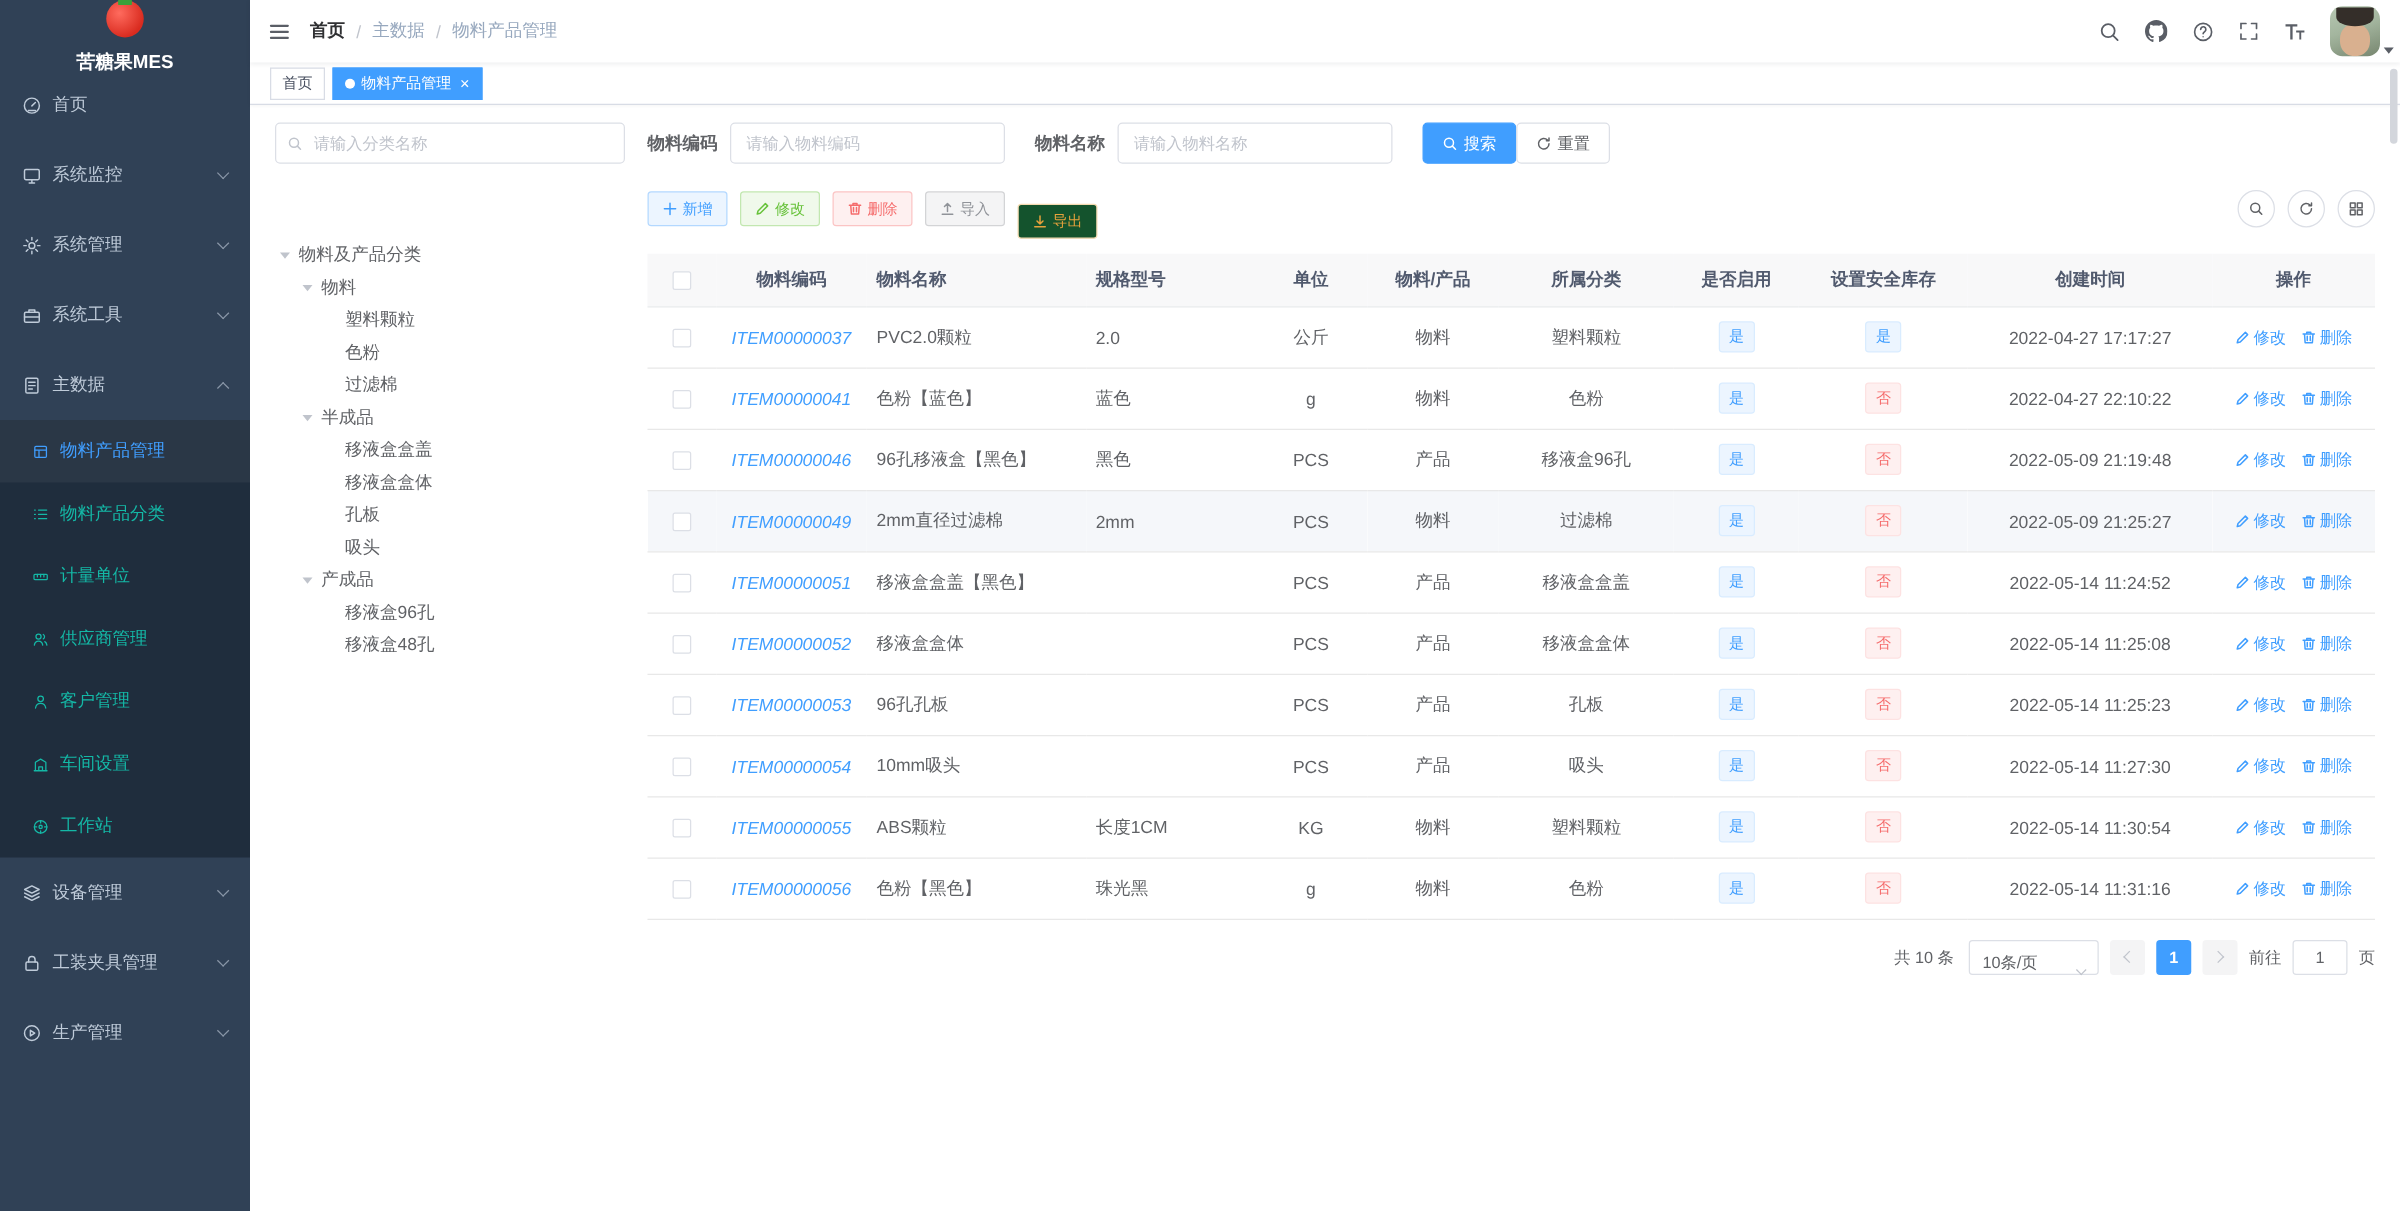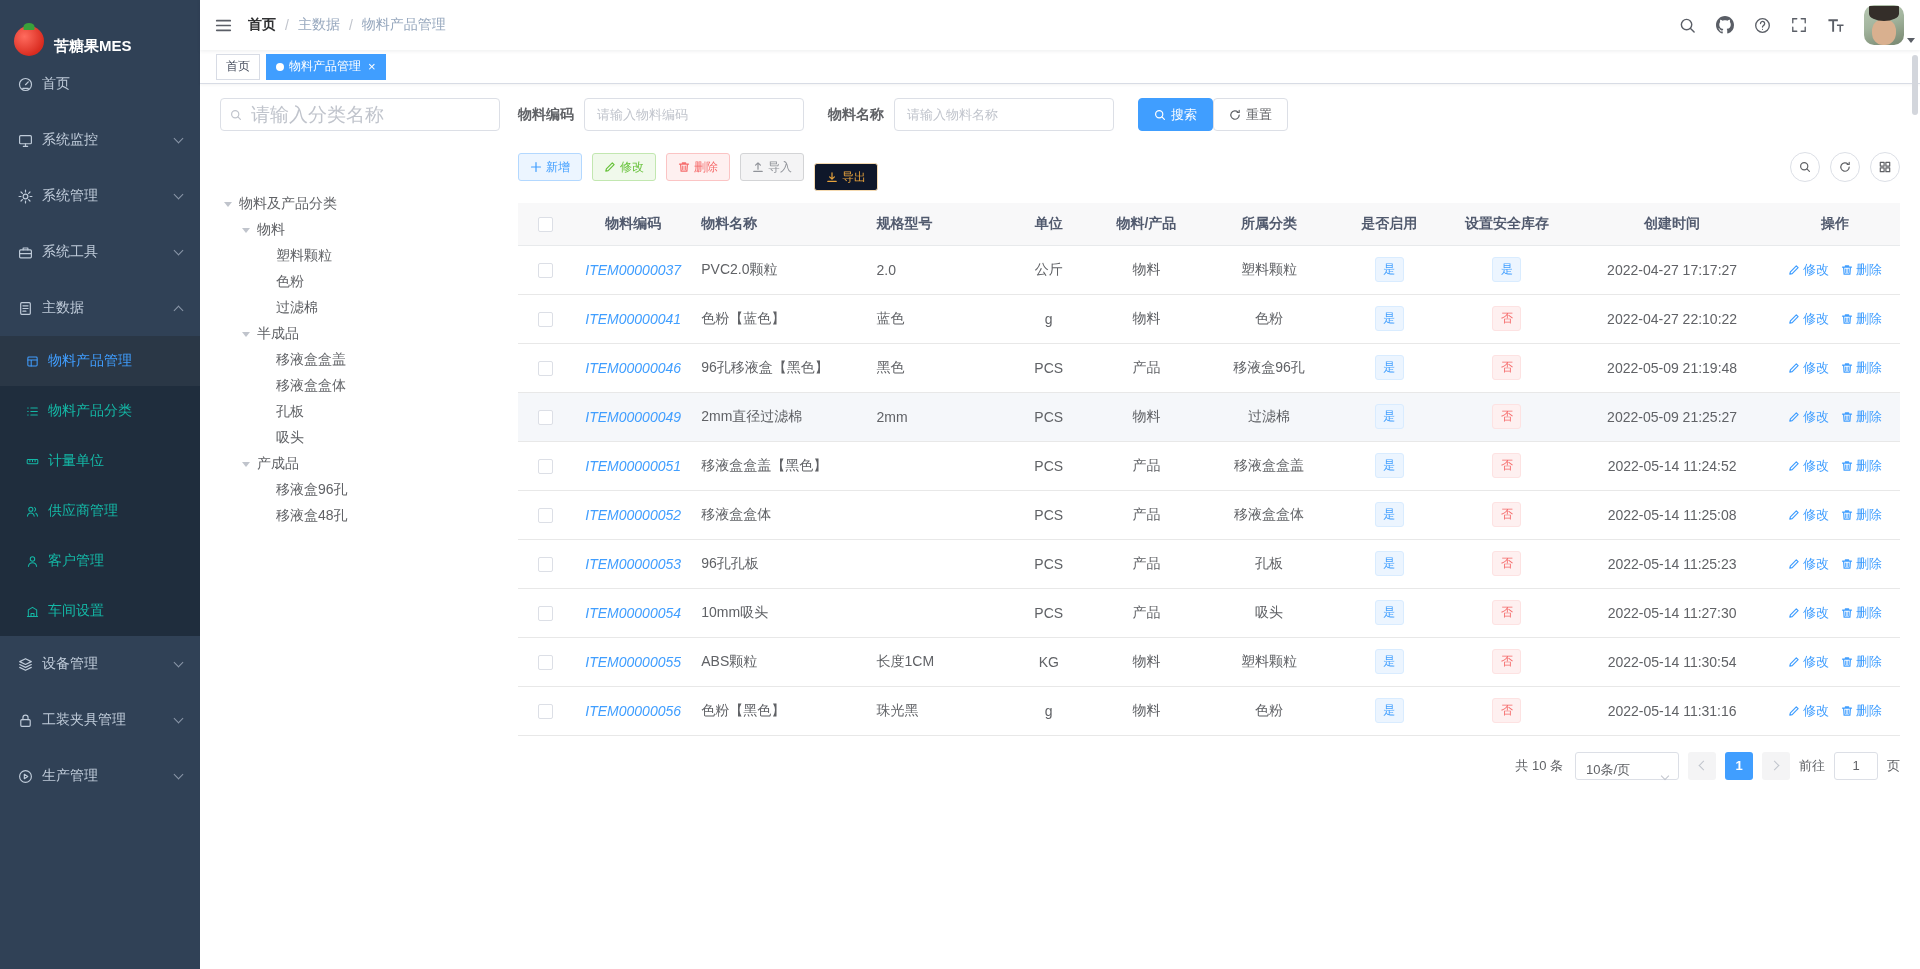--- a/index.html
+++ b/index.html
@@ -2,21 +2,21 @@
 <html><head>
 <meta charset="utf-8">
 <title>苦糖果MES</title>
 <style>
 *{margin:0;padding:0;box-sizing:border-box;}
 html,body{width:1920px;height:969px;}
 body{font-family:"Liberation Sans","DejaVu Sans",sans-serif;font-size:14px;color:#303133;background:#fff;overflow:hidden;}
 .app{display:flex;width:1920px;height:969px;}
 
 .sidebar{width:200px;flex-shrink:0;background:#304156;overflow:hidden;display:flex;flex-direction:column;}
-.logo{height:56px;display:flex;align-items:flex-end;gap:10px;padding:0 14px;cursor:pointer;flex-shrink:0;}
+.logo{height:56px;display:flex;align-items:center;gap:10px;padding:0 14px;cursor:pointer;flex-shrink:0;flex-direction:column;}
 .logo-berry{width:30px;height:30px;position:relative;border-radius:50%;background:radial-gradient(circle at 35% 35%,#ff6b5e,#d92b1f 72%);flex-shrink:0;}
 .logo-berry::before{content:'';position:absolute;top:-3px;left:50%;transform:translateX(-50%);width:11px;height:7px;background:#3aa13a;border-radius:50% 50% 10% 10%;}
 .logo-text{color:#fff;font-size:15px;font-weight:700;white-space:nowrap;}
 .menu{flex:1;overflow:hidden;}
 .menu-item{height:56px;display:flex;align-items:center;gap:9px;padding:0 18px;color:#bfcbd9;font-size:14px;cursor:pointer;white-space:nowrap;}
 .ico{display:inline-flex;align-items:center;justify-content:center;flex-shrink:0;}
 .chev{margin-left:auto;width:7px;height:7px;border-right:1.4px solid #8a97a8;border-bottom:1.4px solid #8a97a8;transform:rotate(45deg);margin-top:-3px;}
 .chev.up{transform:rotate(-135deg);margin-top:4px;}
 .submenu{background:#1f2d3d;}
 .submenu-item{height:50px;display:flex;align-items:center;gap:9px;padding:0 18px 0 26px;color:#14b8a6;font-size:14px;cursor:pointer;white-space:nowrap;}
@@ -40,41 +40,41 @@
 .tags-view{height:34px;display:flex;align-items:center;gap:6px;padding:0 16px;border-bottom:1px solid #d8dce5;box-shadow:0 1px 3px rgba(0,0,0,.05);background:#fff;position:relative;z-index:2;flex-shrink:0;}
 .tab{display:inline-flex;align-items:center;gap:5px;height:26px;padding:0 9px;border:1px solid #d8dce5;background:#fff;color:#495060;font-size:12px;cursor:pointer;}
 .tab.active{background:#409eff;border-color:#409eff;color:#fff;}
 .tab .dot{width:8px;height:8px;border-radius:50%;background:#fff;display:inline-block;}
 .tclose{font-style:normal;font-size:13px;margin-left:2px;line-height:1;cursor:pointer;}
 
 .content{flex:1;display:flex;gap:18px;padding:14px 20px 0 20px;overflow:hidden;}
 .left-panel{width:280px;flex-shrink:0;}
 .tree-search{position:relative;}
 .tree-search .bi{position:absolute;left:10px;top:50%;transform:translateY(-50%);color:#c0c4cc;display:inline-flex;}
-.tree-search input{width:100%;height:33px;border:1px solid #dcdfe6;border-radius:4px;padding:0 10px 0 30px;font-size:19px;color:#606266;outline:none;font-family:inherit;}
+.tree-search input{width:100%;height:33px;border:1px solid #dcdfe6;border-radius:4px;padding:0 10px 0 30px;font-size:13px;color:#606266;outline:none;font-family:inherit;}
 input::placeholder{color:#c0c4cc;}
 .tree{margin-top:60px;}
 .tree-node{height:26px;display:flex;align-items:center;font-size:14px;color:#606266;cursor:pointer;white-space:nowrap;}
 .tcaret{width:0;height:0;border:4px solid transparent;border-top:5px solid #c0c4cc;margin:4px 7px 0 0;flex-shrink:0;}
 .tcaret.none{border:none;width:9px;height:0;margin:0 7px 0 0;}
 
 .right-panel{flex:1;min-width:0;display:flex;flex-direction:column;}
 .filter-row{display:flex;align-items:center;margin-bottom:12px;}
 .f-label{font-size:14px;font-weight:700;color:#606266;margin-right:10px;white-space:nowrap;}
 .f-input{width:220px;height:33px;border:1px solid #dcdfe6;border-radius:4px;padding:0 12px;font-size:13px;color:#606266;outline:none;margin-right:24px;font-family:inherit;}
 .btn{height:33px;display:inline-flex;align-items:center;gap:5px;padding:0 15px;border-radius:4px;font-size:13px;cursor:pointer;border:1px solid #dcdfe6;background:#fff;color:#606266;font-family:inherit;}
 .btn.primary{background:#409eff;border-color:#409eff;color:#fff;margin-right:0;}
 .bi{display:inline-flex;align-items:center;}
 .toolbar-row{display:flex;align-items:center;margin-bottom:12px;}
 .mbtn{height:28px;display:inline-flex;align-items:center;gap:4px;padding:0 11px;border-radius:3px;font-size:12px;cursor:pointer;margin-right:10px;font-family:inherit;}
 .plain-primary{background:#ecf5ff;border:1px solid #b3d8ff;color:#409eff;}
 .plain-success{background:#f0f9eb;border:1px solid #c2e7b0;color:#67c23a;}
 .plain-danger{background:#fef0f0;border:1px solid #fbc4c4;color:#f56c6c;}
 .plain-info{background:#f4f4f5;border:1px solid #d3d4d6;color:#909399;}
-.plain-warning{background:#0f172a;border:1px solid #f5dab1;color:#e6a23c;margin-top:20px;}
+.plain-warning{background:#14532d;border:1px solid #f5dab1;color:#e6a23c;margin-top:20px;}
 .right-tools{margin-left:auto;display:flex;gap:10px;}
 .circle-btn{width:30px;height:30px;border-radius:50%;border:1px solid #dcdfe6;background:#fff;color:#606266;display:inline-flex;align-items:center;justify-content:center;cursor:pointer;}
 
 table{width:100%;border-collapse:collapse;table-layout:fixed;font-size:14px;color:#606266;}
 thead th{height:42px;background:#f8f8f9;color:#515a6e;font-weight:700;border-bottom:1px solid #e8eaec;padding:0 8px;white-space:nowrap;}
 tbody td{height:49px;border-bottom:1px solid #e8e8e8;padding:0 8px;overflow:hidden;white-space:nowrap;text-overflow:ellipsis;}
 .c{text-align:center;}.l{text-align:left;}
 tbody tr:nth-child(4){background:#f5f7fa;}
 .checkbox{display:inline-block;width:15px;height:15px;border:1px solid #dcdfe6;border-radius:2px;background:#fff;vertical-align:middle;cursor:pointer;}
 .code-link{color:#409eff;cursor:pointer;text-decoration:none;font-style:italic;}
@@ -201,20 +201,30 @@
             </span>
             <span>客户管理</span>
           </div>
           <div class="submenu-item">
             <span class="ico">
               <svg viewBox="0 0 14 14" width="13" height="13" fill="none" stroke="currentColor" stroke-width="1.1" stroke-linecap="round" stroke-linejoin="round">
                 <path d="M1.5 12.5h11M2.5 12.5V5.2L7 2.5l4.5 2.7v7.3M5.4 12.5V9.2h3.2v3.3"></path>
               </svg>
             </span>
             <span>车间设置</span>
+          </div>
+          <div class="submenu-item">
+            <span class="ico">
+              <svg viewBox="0 0 14 14" width="13" height="13" fill="none" stroke="currentColor" stroke-width="1.1" stroke-linecap="round" stroke-linejoin="round">
+                <circle cx="7" cy="7" r="5.4"></circle>
+                <circle cx="7" cy="7" r="1.4"></circle>
+                <path d="M7 1.6v2M7 10.4v2M1.6 7h2M10.4 7h2"></path>
+              </svg>
+            </span>
+            <span>工作站</span>
           </div>
         </div>
         <div class="menu-item">
           <span class="ico">
             <svg viewBox="0 0 14 14" width="15" height="15" fill="none" stroke="currentColor" stroke-width="1.1" stroke-linecap="round" stroke-linejoin="round">
               <path d="M7 1.6l5.4 2.7L7 7 1.6 4.3z"></path>
               <path d="M1.6 7L7 9.7 12.4 7M1.6 9.7L7 12.4l5.4-2.7"></path>
             </svg>
           </span>
           <span>设备管理</span>

